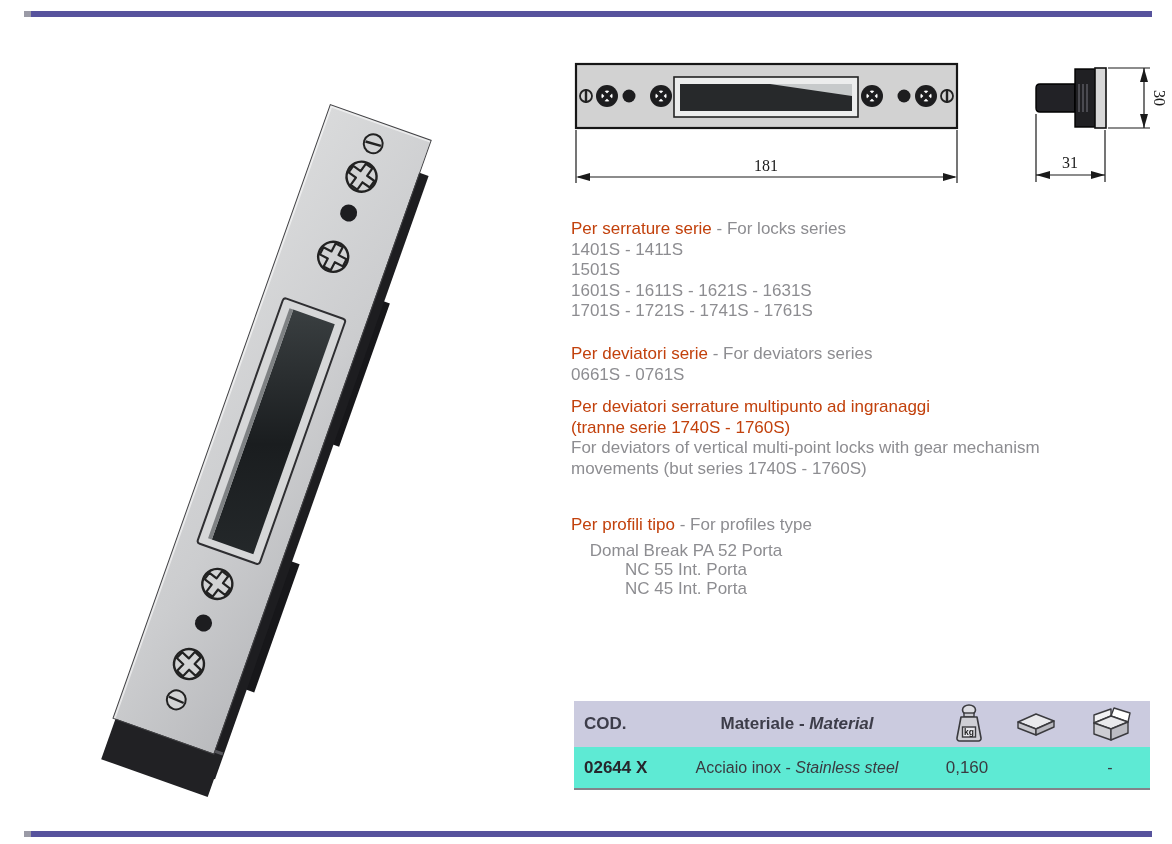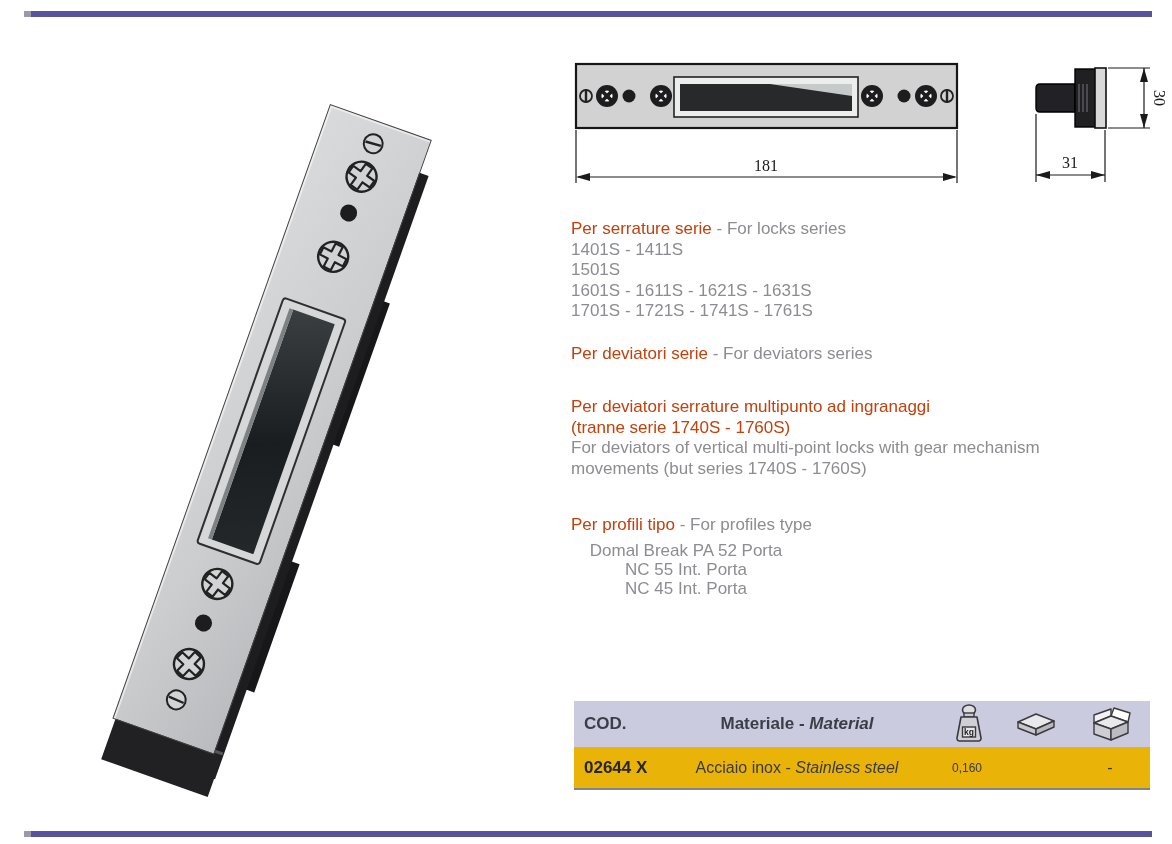--- a/index.html
+++ b/index.html
@@ -50,21 +50,21 @@
 
   
   .section{position:absolute;left:571px;width:575px;font-size:17px;line-height:20.6px;color:#8d8d91;}
   .sec-title{color:#c2410c;}
   .sec-en{color:#8d8d91;}
   .profiles-list{position:absolute;left:571px;width:230px;text-align:center;font-size:17px;line-height:19.2px;color:#8d8d91;}
 
   
   .spec-table{position:absolute;left:574px;top:701px;width:576px;}
   .spec-header{position:relative;height:46px;background:#cbcbdf;}
-  .spec-row{position:relative;height:41px;background:#eab308;}
+  .spec-row{position:relative;height:41px;background:#5eead4;}
   .spec-bottom{position:absolute;left:0;top:87px;width:576px;height:2px;background:#83838a;}
   .cell{position:absolute;top:50%;transform:translateY(-50%);white-space:nowrap;}
   .cell.centered{transform:translate(-50%,-50%);}
   .hdr-text{font-weight:bold;color:#3d3d4a;font-size:17px;}
   .row-cod{font-weight:bold;color:#26262c;font-size:17px;}
   .row-text{color:#3a3a40;font-size:16px;}
   .ital{font-style:italic;}
   .icon-cell{position:absolute;top:50%;transform:translate(-50%,-50%);line-height:0;}
 </style>
 </head>
@@ -225,20 +225,21 @@
   <div>1401S - 1411S</div>
   <div>1501S</div>
   <div>1601S - 1611S - 1621S - 1631S</div>
   <div>1701S - 1721S - 1741S - 1761S</div>
 </div>
 
 <div class="section" style="top:344px">
   <div>
     <span class="sec-title">Per deviatori serie</span><span class="sec-en"> - For deviators series</span>
   </div>
+  <div>0661S - 0761S</div>
 </div>
 
 <div class="section" style="top:397px">
   <div class="sec-title">Per deviatori serrature multipunto ad ingranaggi</div>
   <div class="sec-title">(tranne serie 1740S - 1760S)</div>
   <div>For deviators of vertical multi-point locks with gear mechanism</div>
   <div>movements (but series 1740S - 1760S)</div>
 </div>
 
 <div class="section" style="top:515px">
@@ -282,18 +283,18 @@
         <polygon points="6,17 23,23 23,34 6,28" fill="#cdcdd3" stroke="#3a3a3e" stroke-width="1.4" stroke-linejoin="round"></polygon>
         <polygon points="23,23 40,16 40,27 23,34" fill="#bcbcc3" stroke="#3a3a3e" stroke-width="1.4" stroke-linejoin="round"></polygon>
       </svg>
     </div>
   </div>
   <div class="spec-row">
     <div class="cell row-cod" style="left:10px">02644 X</div>
     <div class="cell centered row-text" style="left:223px">
       <span>Acciaio inox - </span><span class="ital">Stainless steel</span>
     </div>
-    <div class="cell centered row-text" style="left:393px;font-size:12px">0,160</div>
+    <div class="cell centered row-text" style="left:393px;font-size:17px">0,160</div>
     <div class="cell centered row-text" style="left:462px"></div>
     <div class="cell centered row-text" style="left:536px">-</div>
   </div>
   <div class="spec-bottom"></div>
 </div>
 
 </body></html>

